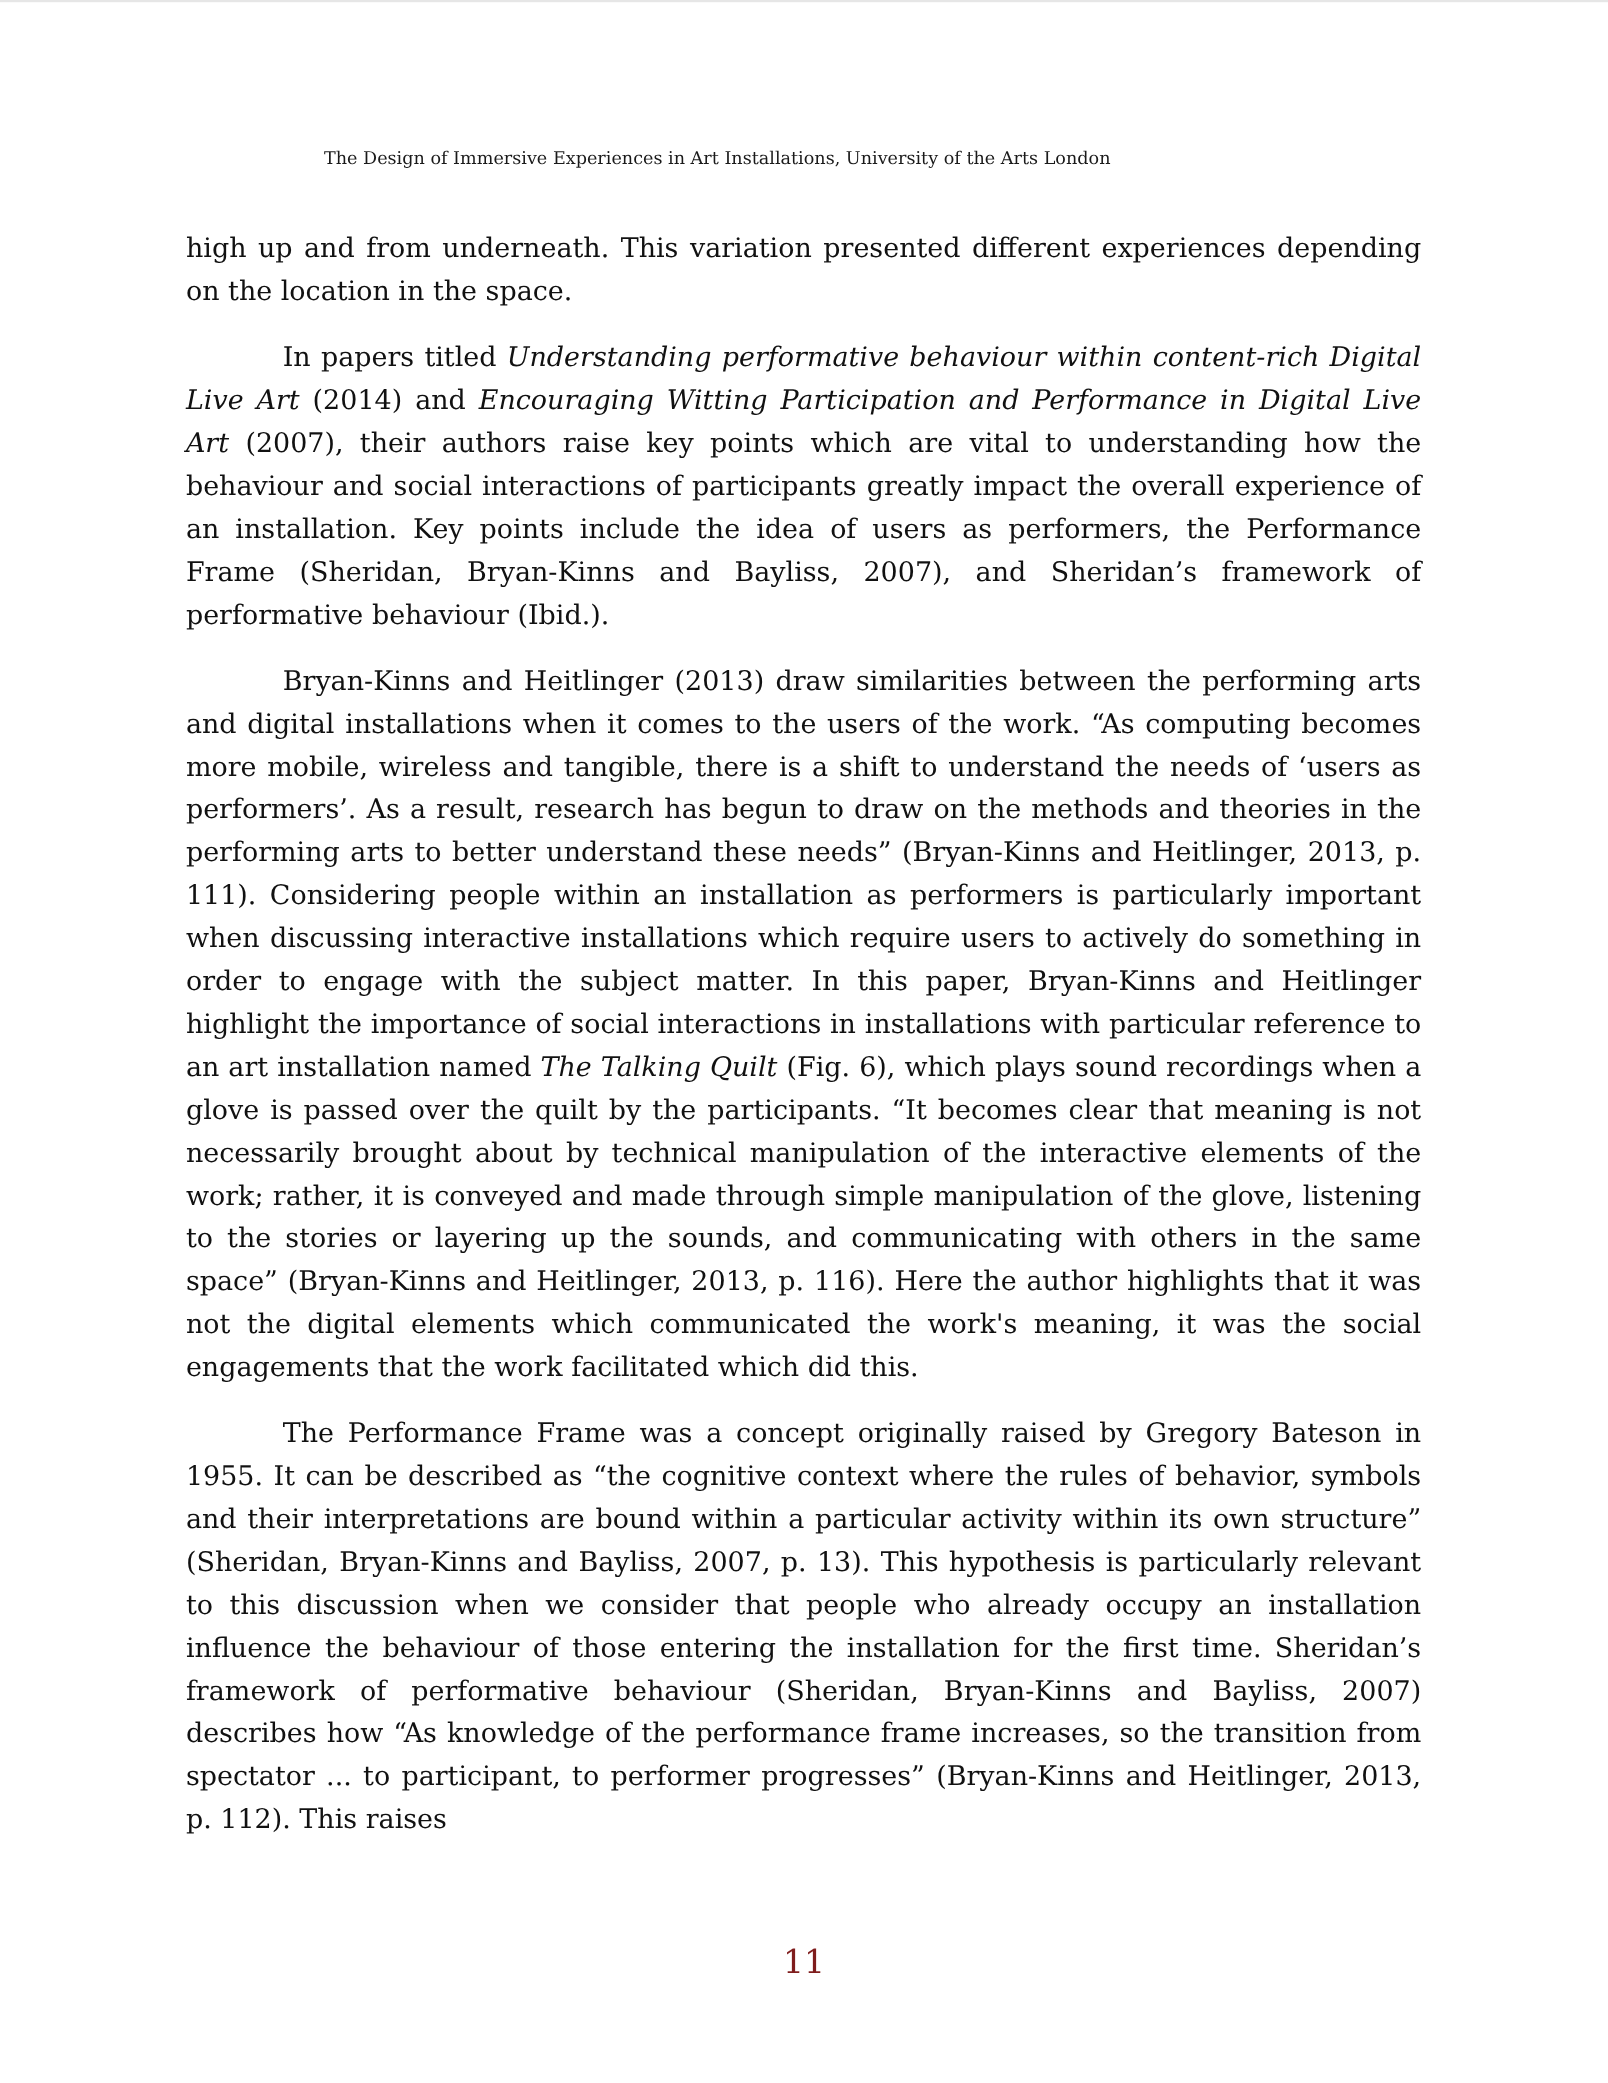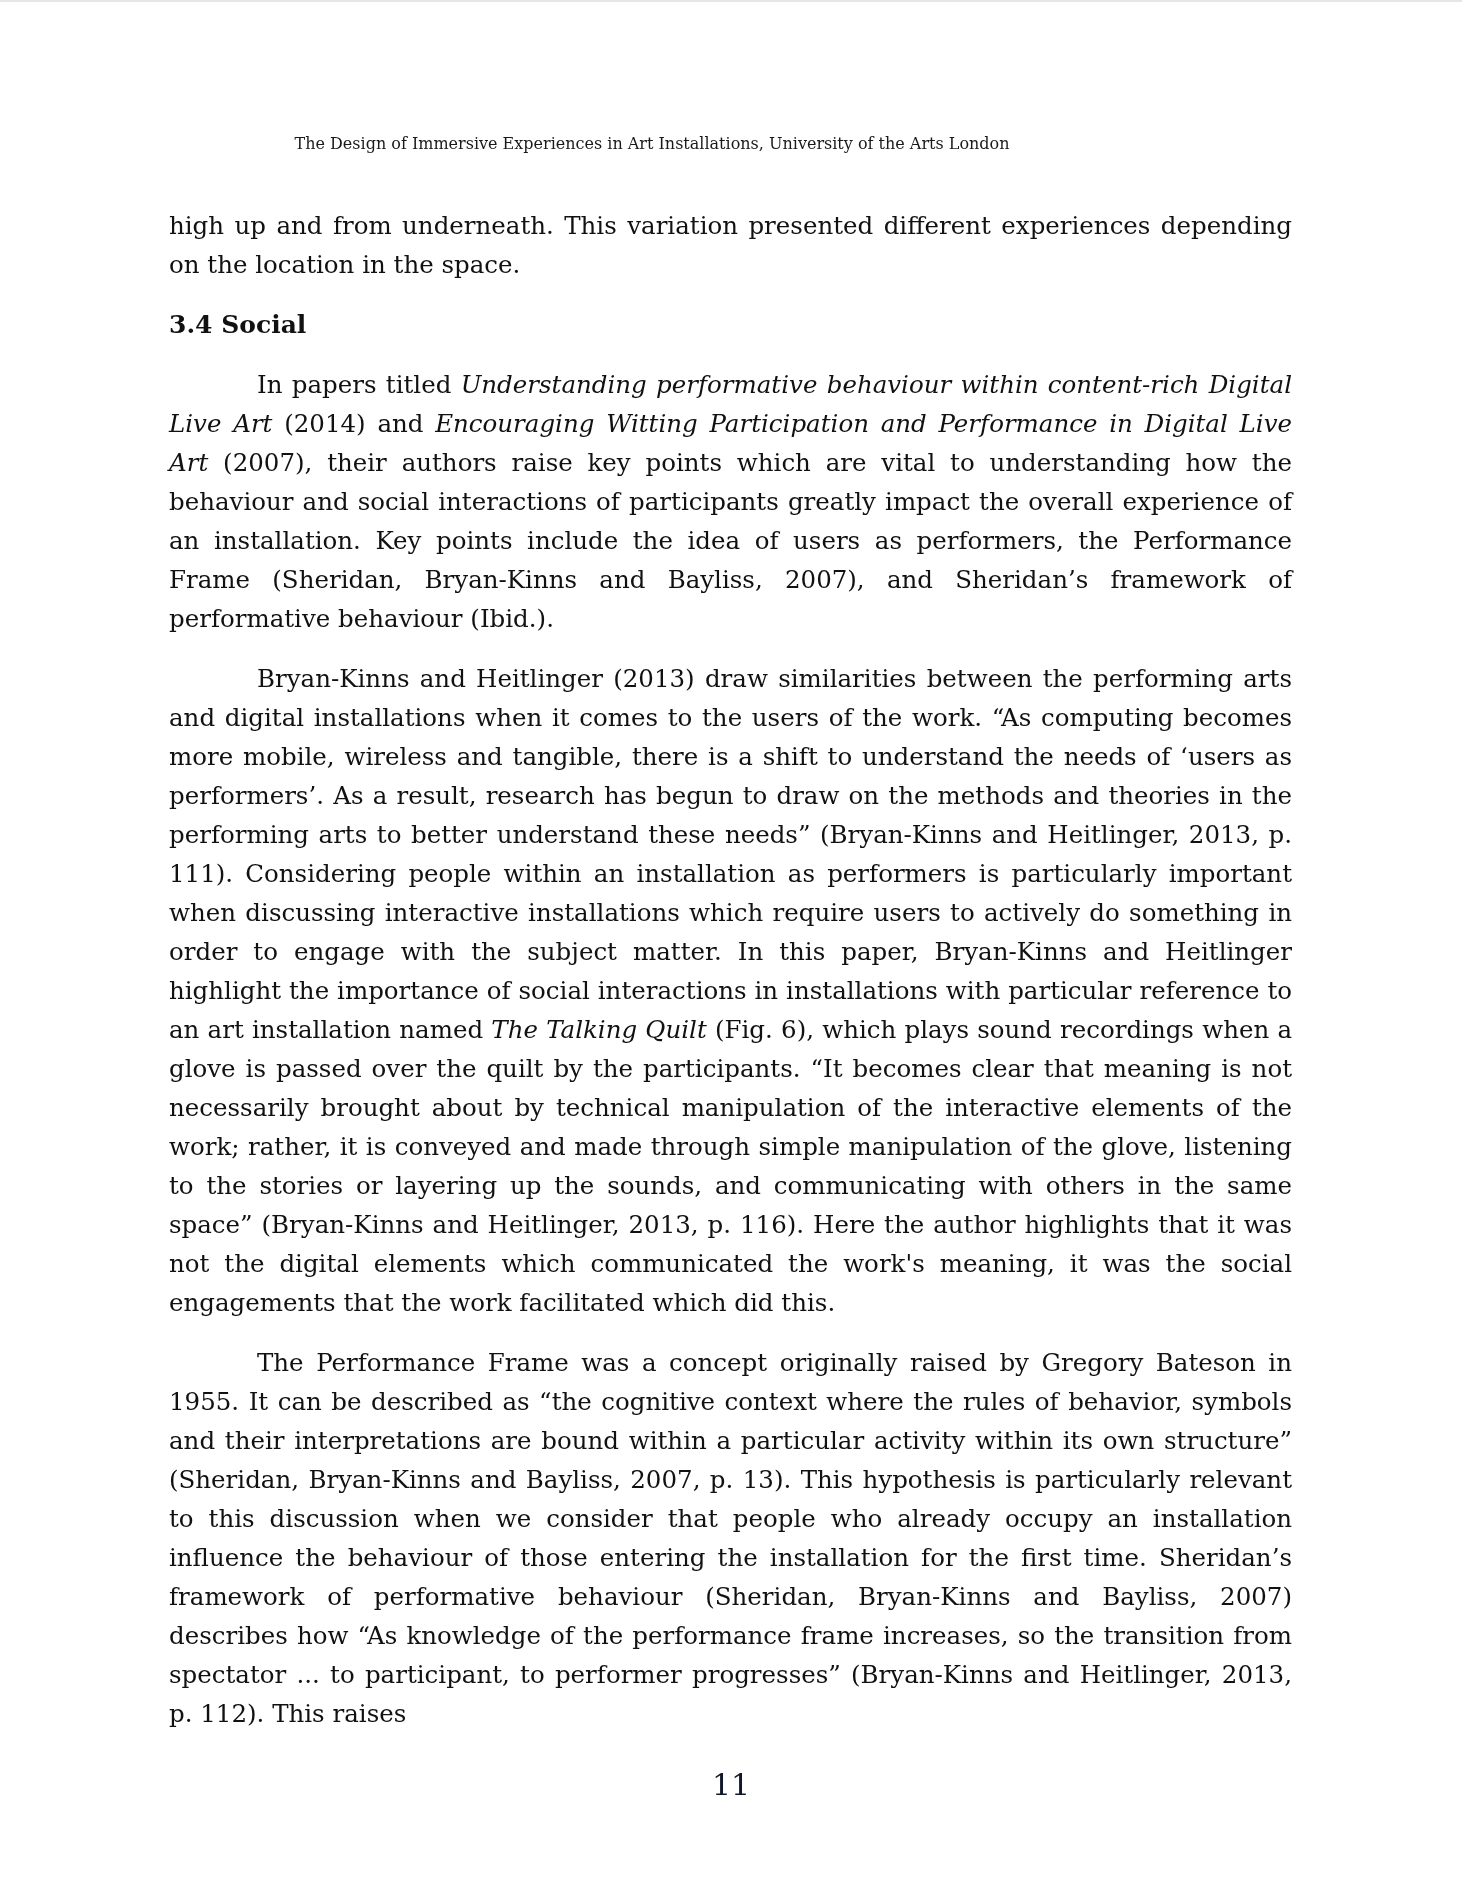--- a/index.html
+++ b/index.html
@@ -58,34 +58,33 @@
     }
     em { font-style: italic; }
     .page-number {
       position: absolute;
       top: 1766px;
       left: 0;
       width: 1462px;
       text-align: center;
       font-size: 30px;
       line-height: 38px;
-      color: #0f172a;
+      color: #7f1d1d;
     }
   </style>
 </head>
 <body>
 
 <div class="top-rule"></div>
 
 <div class="running-header">The Design of Immersive Experiences in Art Installations, University of the Arts London</div>
 
 <div class="content">
   <p class="continued">high up and from underneath. This variation presented different experiences depending on the location in the space.</p>
 
-  <div class="section-heading">3.4 Social</div>
 
   <p class="indent"><span>In papers titled </span><em>Understanding performative behaviour within content-rich Digital Live Art</em><span> (2014) and </span><em>Encouraging Witting Participation and Performance in Digital Live Art</em><span> (2007), their authors raise key points which are vital to understanding how the behaviour and social interactions of participants greatly impact the overall experience of an installation. Key points include the idea of users as performers, the Performance Frame (Sheridan, Bryan-Kinns and Bayliss, 2007), and Sheridan’s framework of performative behaviour (Ibid.).</span></p>
 
   <p class="indent"><span>Bryan-Kinns and Heitlinger (2013) draw similarities between the performing arts and digital installations when it comes to the users of the work. “As computing becomes more mobile, wireless and tangible, there is a shift to understand the needs of ‘users as performers’. As a result, research has begun to draw on the methods and theories in the performing arts to better understand these needs” (Bryan-Kinns and Heitlinger, 2013, p. 111). Considering people within an installation as performers is particularly important when discussing interactive installations which require users to actively do something in order to engage with the subject matter. In this paper, Bryan-Kinns and Heitlinger highlight the importance of social interactions in installations with particular reference to an art installation named </span><em>The Talking Quilt</em><span> (Fig. 6), which plays sound recordings when a glove is passed over the quilt by the participants. “It becomes clear that meaning is not necessarily brought about by technical manipulation of the interactive elements of the work; rather, it is conveyed and made through simple manipulation of the glove, listening to the stories or layering up the sounds, and communicating with others in the same space” (Bryan-Kinns and Heitlinger, 2013, p. 116). Here the author highlights that it was not the digital elements which communicated the work's meaning, it was the social engagements that the work facilitated which did this.</span></p>
 
   <p class="indent">The Performance Frame was a concept originally raised by Gregory Bateson in 1955. It can be described as “the cognitive context where the rules of behavior, symbols and their interpretations are bound within a particular activity within its own structure” (Sheridan, Bryan-Kinns and Bayliss, 2007, p. 13). This hypothesis is particularly relevant to this discussion when we consider that people who already occupy an installation influence the behaviour of those entering the installation for the first time. Sheridan’s framework of performative behaviour (Sheridan, Bryan-Kinns and Bayliss, 2007) describes how “As knowledge of the performance frame increases, so the transition from spectator ... to participant, to performer progresses” (Bryan-Kinns and Heitlinger, 2013, p. 112). This raises</p>
 </div>
 
 <div class="page-number">11</div>
 

